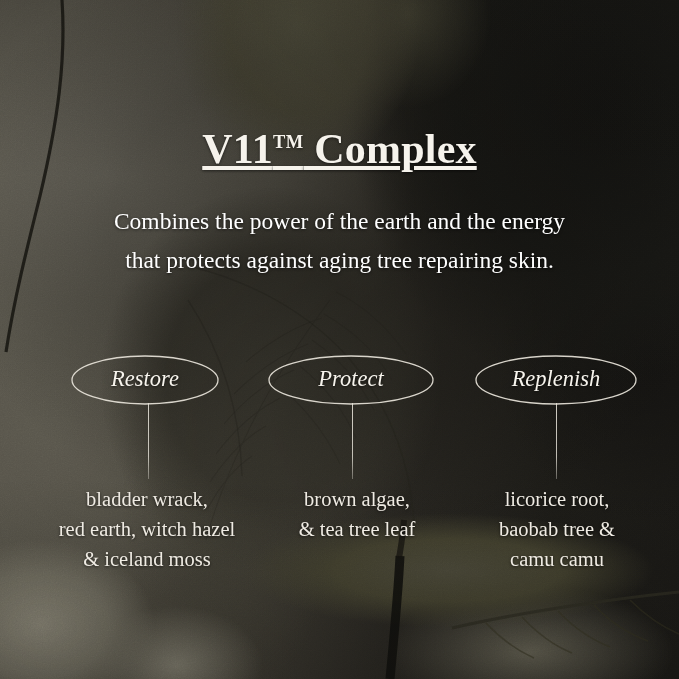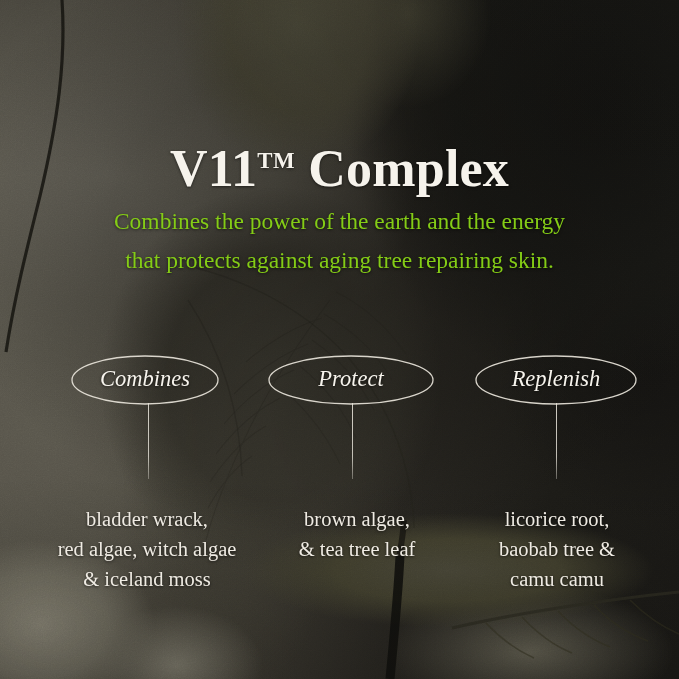--- a/index.html
+++ b/index.html
@@ -91,45 +91,46 @@
   }
 
   
   #content {
     position: absolute;
     inset: 0;
   }
 
   #page-title {
     position: absolute;
-    top: 108px;
+    top: 100px;
     left: 0;
     width: 100%;
     text-align: center;
-    font-size: 52px;
+    font-size: 42px;
     line-height: 1;
     letter-spacing: .2px;
     color: #f6f3ec;
     text-shadow: 0 1px 3px rgba(0,0,0,.55);
+    text-decoration: underline;
   }
   #page-title .tm {
     font-size: .44em;
     vertical-align: super;
     letter-spacing: .5px;
   }
 
   #subtitle {
     position: absolute;
     top: 178px;
     left: 0;
     width: 100%;
     text-align: center;
     font-size: 23.5px;
     line-height: 39px;
-    color: #84cc16;
+    color: #ffffff;
     text-shadow: 0 1px 3px rgba(0,0,0,.6);
   }
   #subtitle .line { display: block; white-space: nowrap; }
 
   
   .pillar {
     position: absolute;
     top: 355px;
     width: 220px;
     text-align: center;
@@ -174,21 +175,20 @@
 
   .ingredients {
     position: absolute;
     top: 484px;
     width: 250px;
     text-align: center;
     font-size: 20.5px;
     line-height: 30px;
     color: #efebe3;
     text-shadow: 0 1px 3px rgba(0,0,0,.62);
-    margin-top: 20px;
   }
   #ingredients-0 { left: 22px; }
   #ingredients-1 { left: 232px; }
   #ingredients-2 { left: 432px; }
   .ingredients .line { display: block; white-space: nowrap; }
 </style>
 </head>
 <body>
 
 <div id="poster">
@@ -254,21 +254,21 @@
     <p id="subtitle">
       <span class="line">Combines the power of the earth and the energy</span>
       <span class="line">that protects against aging tree repairing skin.</span>
     </p>
 
     <div class="pillar" id="pillar-0">
       <div class="badge">
         <svg class="ellipse" width="150" height="52" viewBox="0 0 150 52">
           <ellipse cx="75" cy="26" rx="73" ry="24" fill="none" stroke="#e8e4da" stroke-width="1.3" opacity=".92"></ellipse>
         </svg>
-        <span class="badge-label">Combines</span>
+        <span class="badge-label">Restore</span>
       </div>
     </div>
 
     <div class="pillar" id="pillar-2">
       <div class="badge">
         <svg class="ellipse" width="164" height="52" viewBox="0 0 164 52">
           <ellipse cx="82" cy="26" rx="80" ry="24" fill="none" stroke="#e8e4da" stroke-width="1.3" opacity=".92"></ellipse>
         </svg>
         <span class="badge-label">Replenish</span>
       </div>
@@ -282,21 +282,21 @@
         <span class="badge-label">Protect</span>
       </div>
     </div>
 
     <div class="connector" id="connector-0"></div>
     <div class="connector" id="connector-1"></div>
     <div class="connector" id="connector-2"></div>
 
     <div class="ingredients" id="ingredients-0">
       <span class="line">bladder wrack,</span>
-      <span class="line">red algae, witch algae</span>
+      <span class="line">red earth, witch hazel</span>
       <span class="line">&amp; iceland moss</span>
     </div>
 
     <div class="ingredients" id="ingredients-1">
       <span class="line">brown algae,</span>
       <span class="line">&amp; tea tree leaf</span>
     </div>
 
     <div class="ingredients" id="ingredients-2">
       <span class="line">licorice root,</span>

